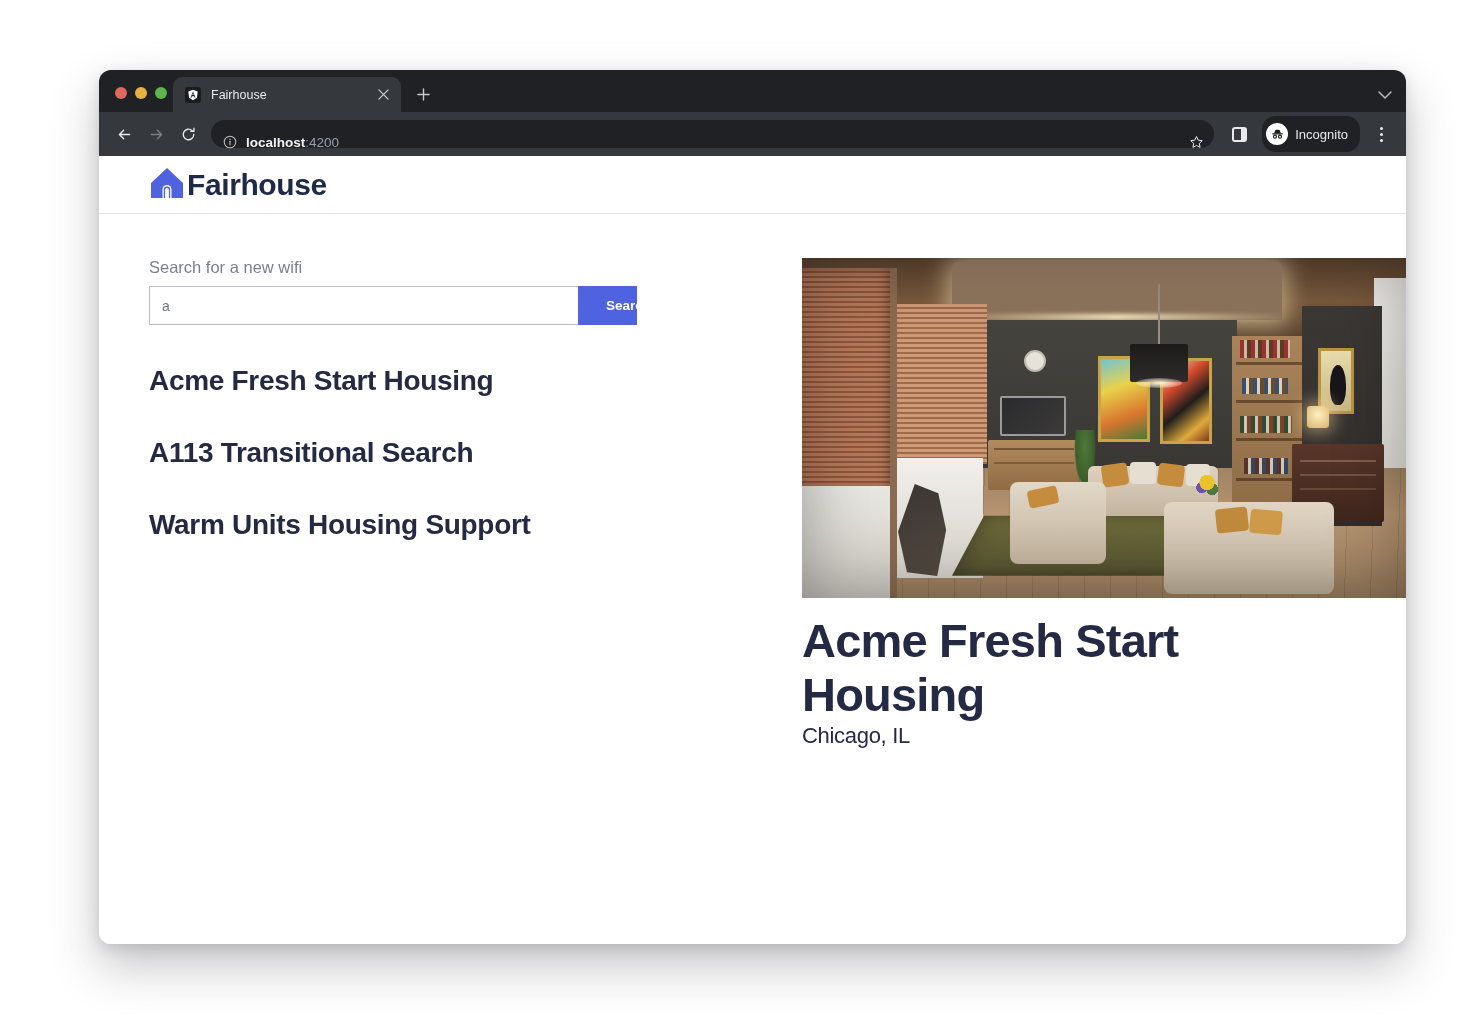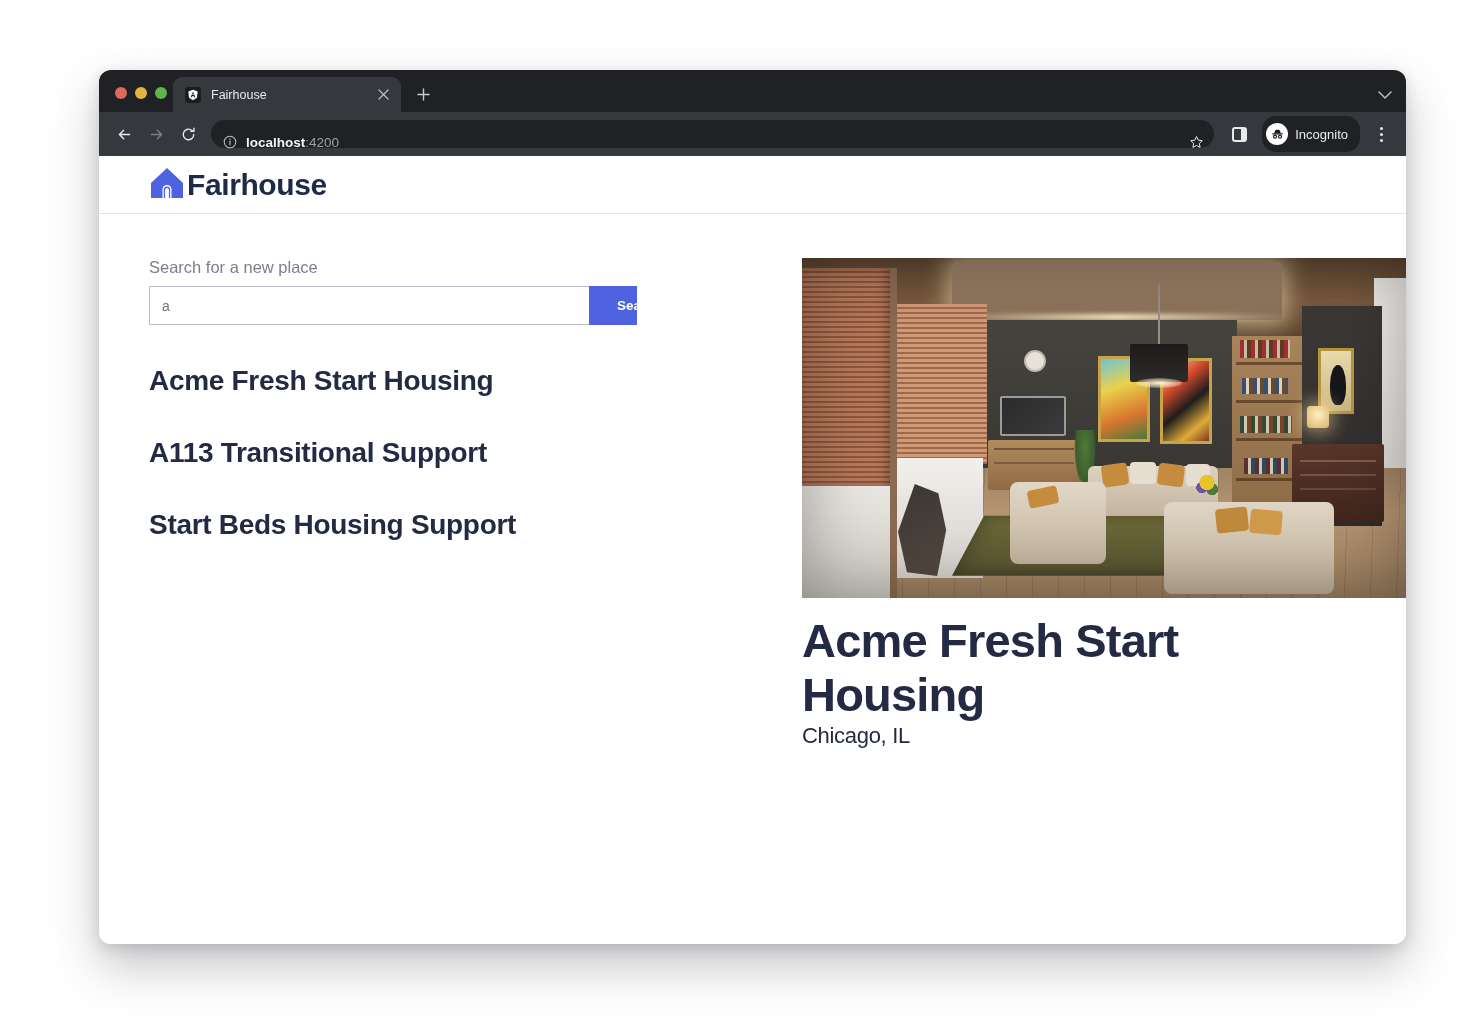--- a/index.html
+++ b/index.html
@@ -191,21 +191,21 @@
     border: 1px solid #b9bcc6;
     border-right: none;
     background: #fff;
     font-size: 14px;
     color: #6f7380;
     padding: 0 12px;
     font-family: "Liberation Sans", sans-serif;
     outline: none;
   }
   .search-btn {
-    width: 48px; height: 39px;
+    width: 59px; height: 39px;
     background: #4f62e0;
     color: #ffffff;
     border: none;
     font-size: 13.5px;
     font-weight: 700;
     font-family: "Liberation Sans", sans-serif;
     cursor: pointer;
     padding-left: 28px;
   }
 
@@ -562,30 +562,30 @@
             <path d="M16.1 32v-8a1.9 1.9 0 0 1 3.8 0v8z" fill="#ffffff"></path>
           </svg>
         </span>
         <span class="brand-name">Fairhouse</span>
       </div>
     </div>
 
     <div class="content">
 
       <div class="col-left">
-        <div class="search-label">Search for a new place</div>
+        <div class="search-label">Search for a new wifi</div>
         <div class="search-row">
           <input class="search-input" type="text" value="a" style="">
           <button class="search-btn">Search</button>
         </div>
 
         <div class="housing-list">
           <div class="housing-item">Acme Fresh Start Housing</div>
-          <div class="housing-item">A113 Transitional Support</div>
-          <div class="housing-item">Start Beds Housing Support</div>
+          <div class="housing-item">A113 Transitional Search</div>
+          <div class="housing-item">Warm Units Housing Support</div>
         </div>
       </div>
 
       <div class="col-right">
         <div class="detail-photo">
           <span class="ph ph-wall"></span>
           <span class="ph ph-ceil-outer"></span>
           <span class="ph ph-ceil-inner"></span>
           <span class="ph ph-ceil-glow"></span>
           <span class="ph ph-darkwall"></span>

